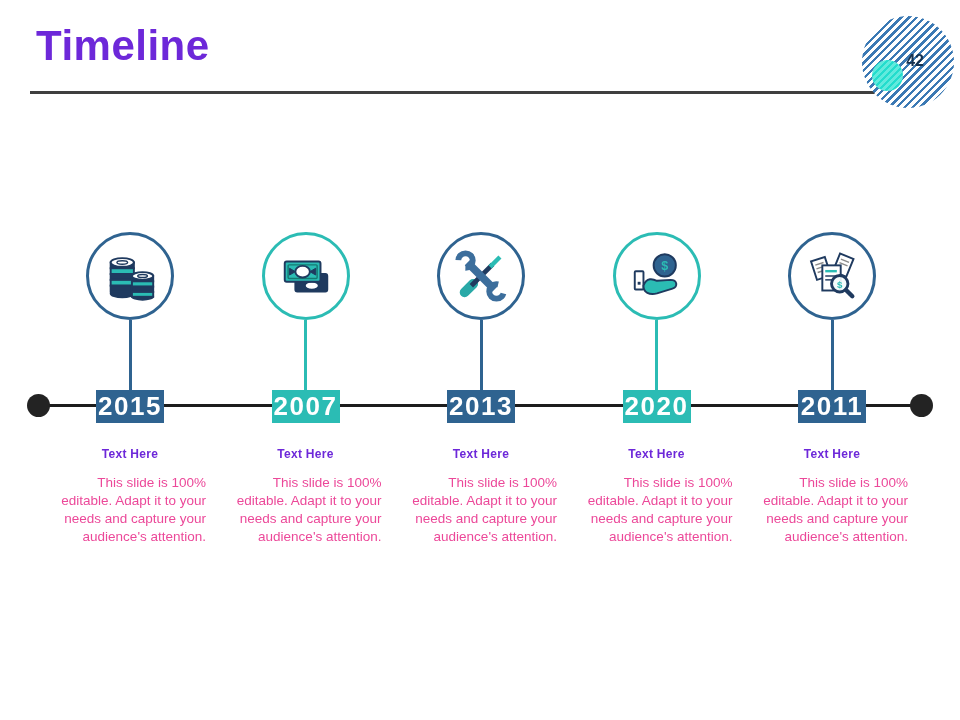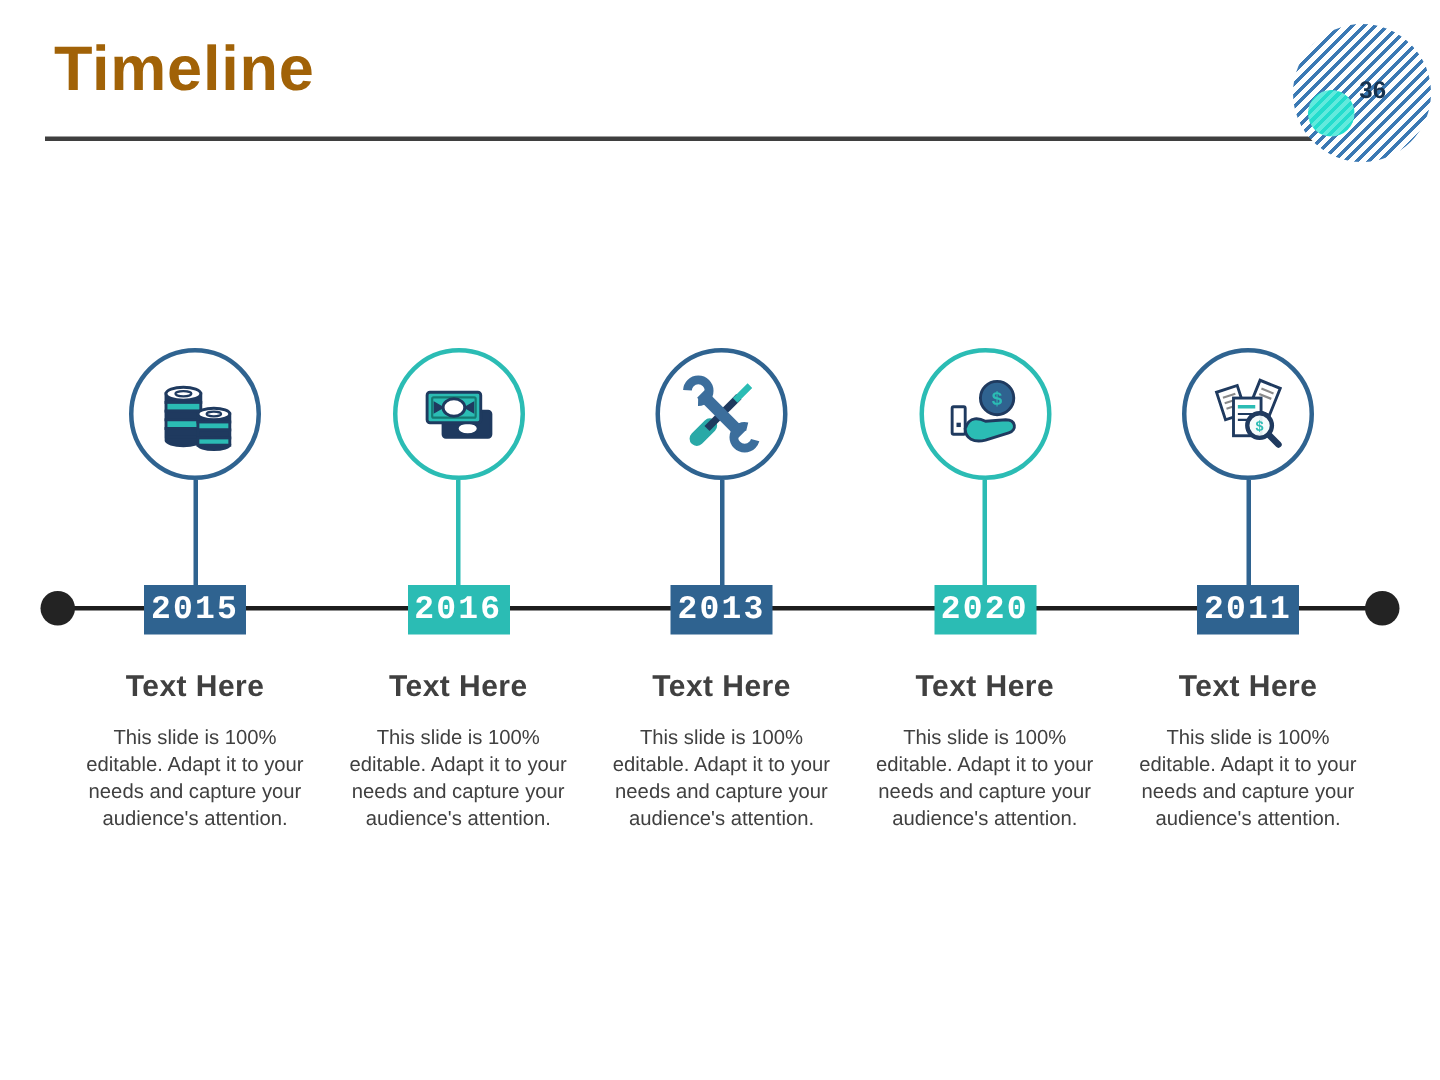--- a/index.html
+++ b/index.html
@@ -3,21 +3,21 @@
 <meta charset="utf-8">
 <style>
   html,body{margin:0;padding:0;background:#e8e8e8;}
   .slide{
     position:relative;width:960px;height:720px;background:#ffffff;
     font-family:"Liberation Sans",sans-serif;overflow:hidden;margin:0 auto;
   }
   
   .title{
     position:absolute;left:36px;top:22px;font-size:42px;font-weight:600;
-    color:#a16207;letter-spacing:0.5px;
+    color:#6d28d9;letter-spacing:0.5px;
   }
   .divider{
     position:absolute;left:30px;top:91px;width:902px;height:3px;background:#3f3f3f;
   }
   .page-decor{position:absolute;right:4px;top:16px;width:100px;height:92px;}
   .striped-circle{
     position:absolute;right:2px;top:0;width:92px;height:92px;border-radius:50%;
     background:repeating-linear-gradient(135deg,#3b79b4 0 2.5px,#ffffff 2.5px 5.5px);
   }
   .page-number{
@@ -41,44 +41,44 @@
   .icon-circle{
     width:82px;height:82px;border-radius:50%;border:3px solid var(--accent);
     background:#ffffff;display:flex;align-items:center;justify-content:center;
   }
   .stem{width:3px;height:70px;background:var(--accent);}
   .year-box{
     width:68px;height:33px;background:var(--accent);
     display:flex;align-items:center;justify-content:center;
   }
   .year-box span{
-    color:#ffffff;font-size:22px;font-weight:bold;letter-spacing:1.5px;font-family:Liberation Mono, monospace;
+    color:#ffffff;font-size:26px;font-weight:bold;letter-spacing:1.5px;
   }
   .col-heading{
-    margin-top:24px;font-size:20px;font-weight:bold;color:#404040;letter-spacing:0.3px;
+    margin-top:24px;font-size:12px;font-weight:bold;color:#6d28d9;letter-spacing:0.3px;
   }
   .col-body{
-    margin-top:13px;width:152px;font-size:13.5px;line-height:18px;color:#404040;
-    text-align:center;
+    margin-top:13px;width:152px;font-size:13.5px;line-height:18px;color:#ec4899;
+    text-align:right;
   }
   svg{display:block;}
 </style>
 </head>
 <body>
 
 <div class="slide">
 
   <div class="title">Timeline</div>
 
   <div class="divider"></div>
 
   <div class="page-decor">
     <div class="striped-circle"></div>
     <div class="teal-circle"></div>
-    <div class="page-number">36</div>
+    <div class="page-number">42</div>
   </div>
 
   <div class="axis-line"></div>
   <div class="axis-dot left"></div>
   <div class="axis-dot right"></div>
 
   <div class="columns">
 
     <div class="tl-column" style="--accent: #2f6390;">
       <div class="icon-circle">
@@ -119,21 +119,21 @@
             <rect x="8" y="15" width="37" height="21" rx="2" fill="#2bbcb4"></rect>
             <rect x="11.5" y="18.5" width="30" height="14" rx="1" fill="none" stroke="#157a72" stroke-width="1.5"></rect>
             <ellipse cx="26.5" cy="25.5" rx="7.5" ry="6" fill="#ffffff"></ellipse>
             <polygon points="13,22 19,25.5 13,29" fill="#1f3a5f" stroke-width="1"></polygon>
             <polygon points="40,22 34,25.5 40,29" fill="#1f3a5f" stroke-width="1"></polygon>
           </g>
         </svg>
       </div>
       <div class="stem"></div>
       <div class="year-box">
-        <span>2016</span>
+        <span>2007</span>
       </div>
       <div class="col-heading">Text Here</div>
       <div class="col-body">This slide is 100% editable. Adapt it to your needs and capture your audience's attention.</div>
     </div>
 
     <div class="tl-column" style="--accent: #2f6390;">
       <div class="icon-circle">
         <svg width="58" height="58" viewBox="0 0 60 60">
 
           <line x1="13" y1="47" x2="22" y2="38" stroke="#2bbcb4" stroke-width="10" stroke-linecap="round"></line>

